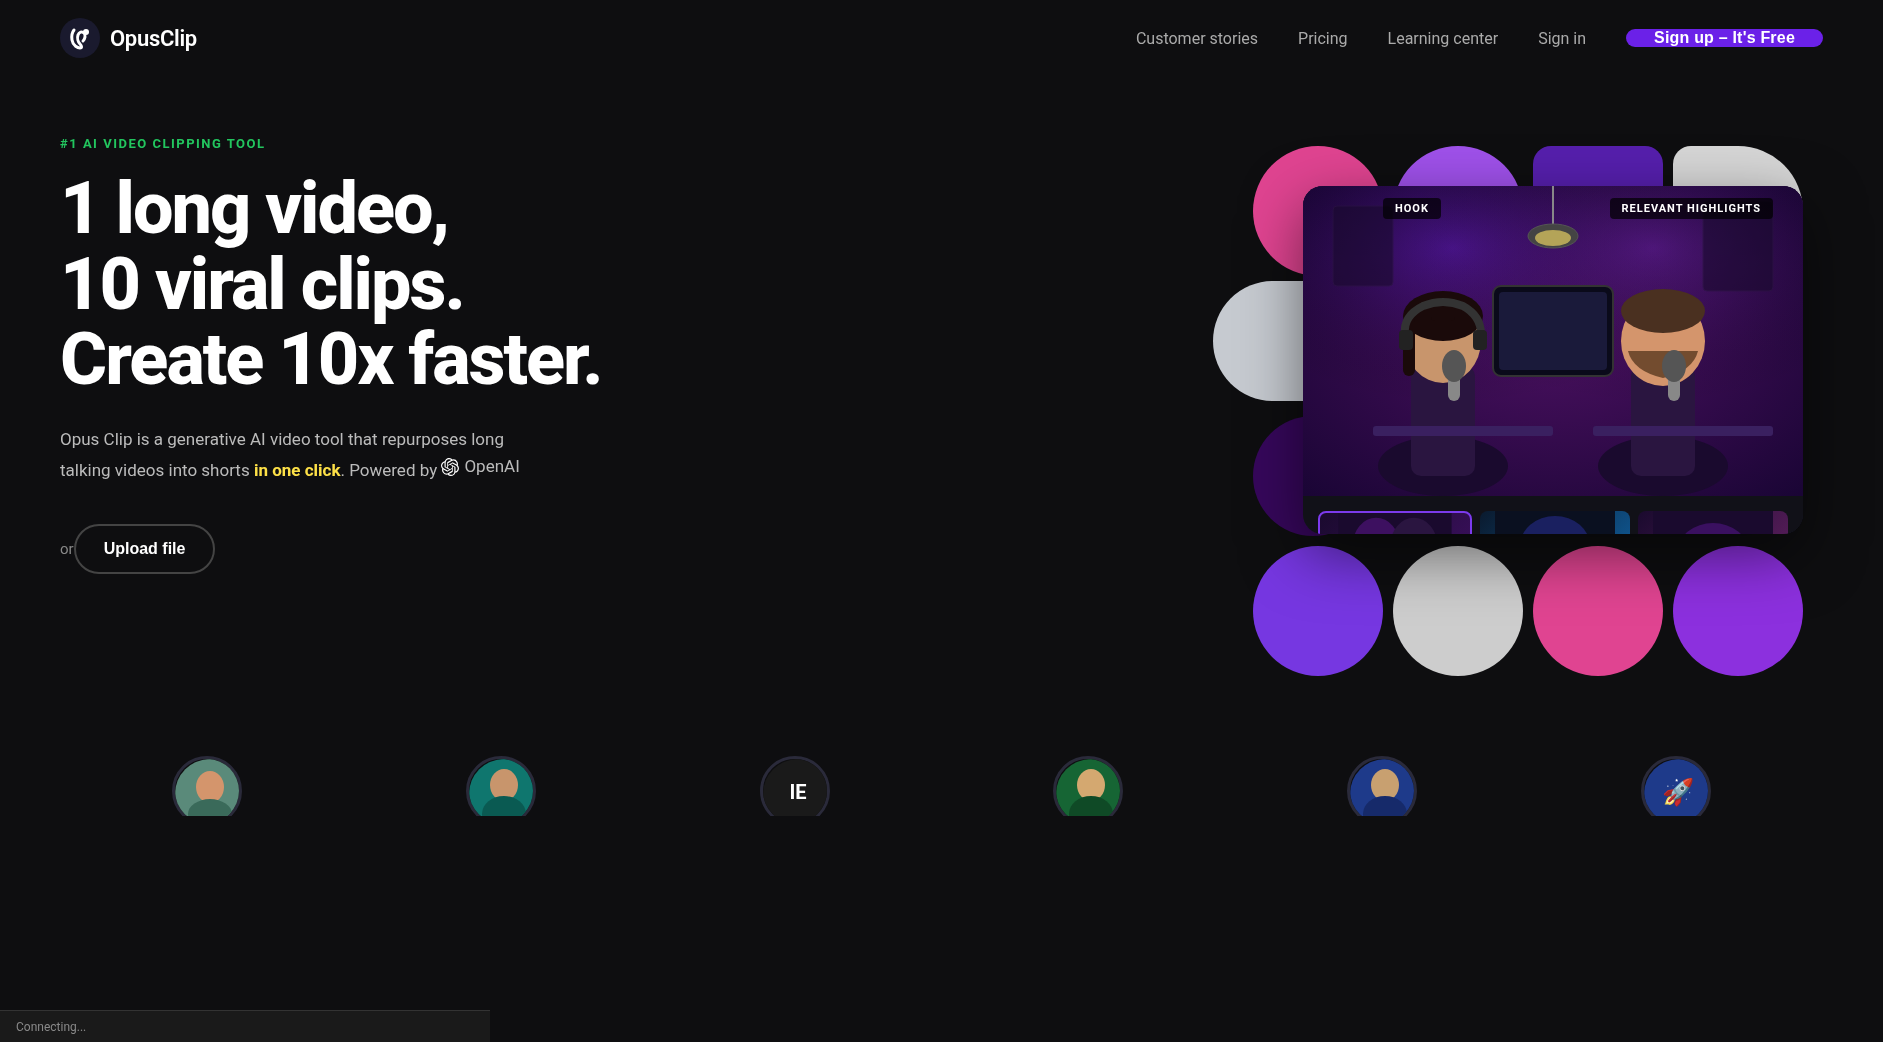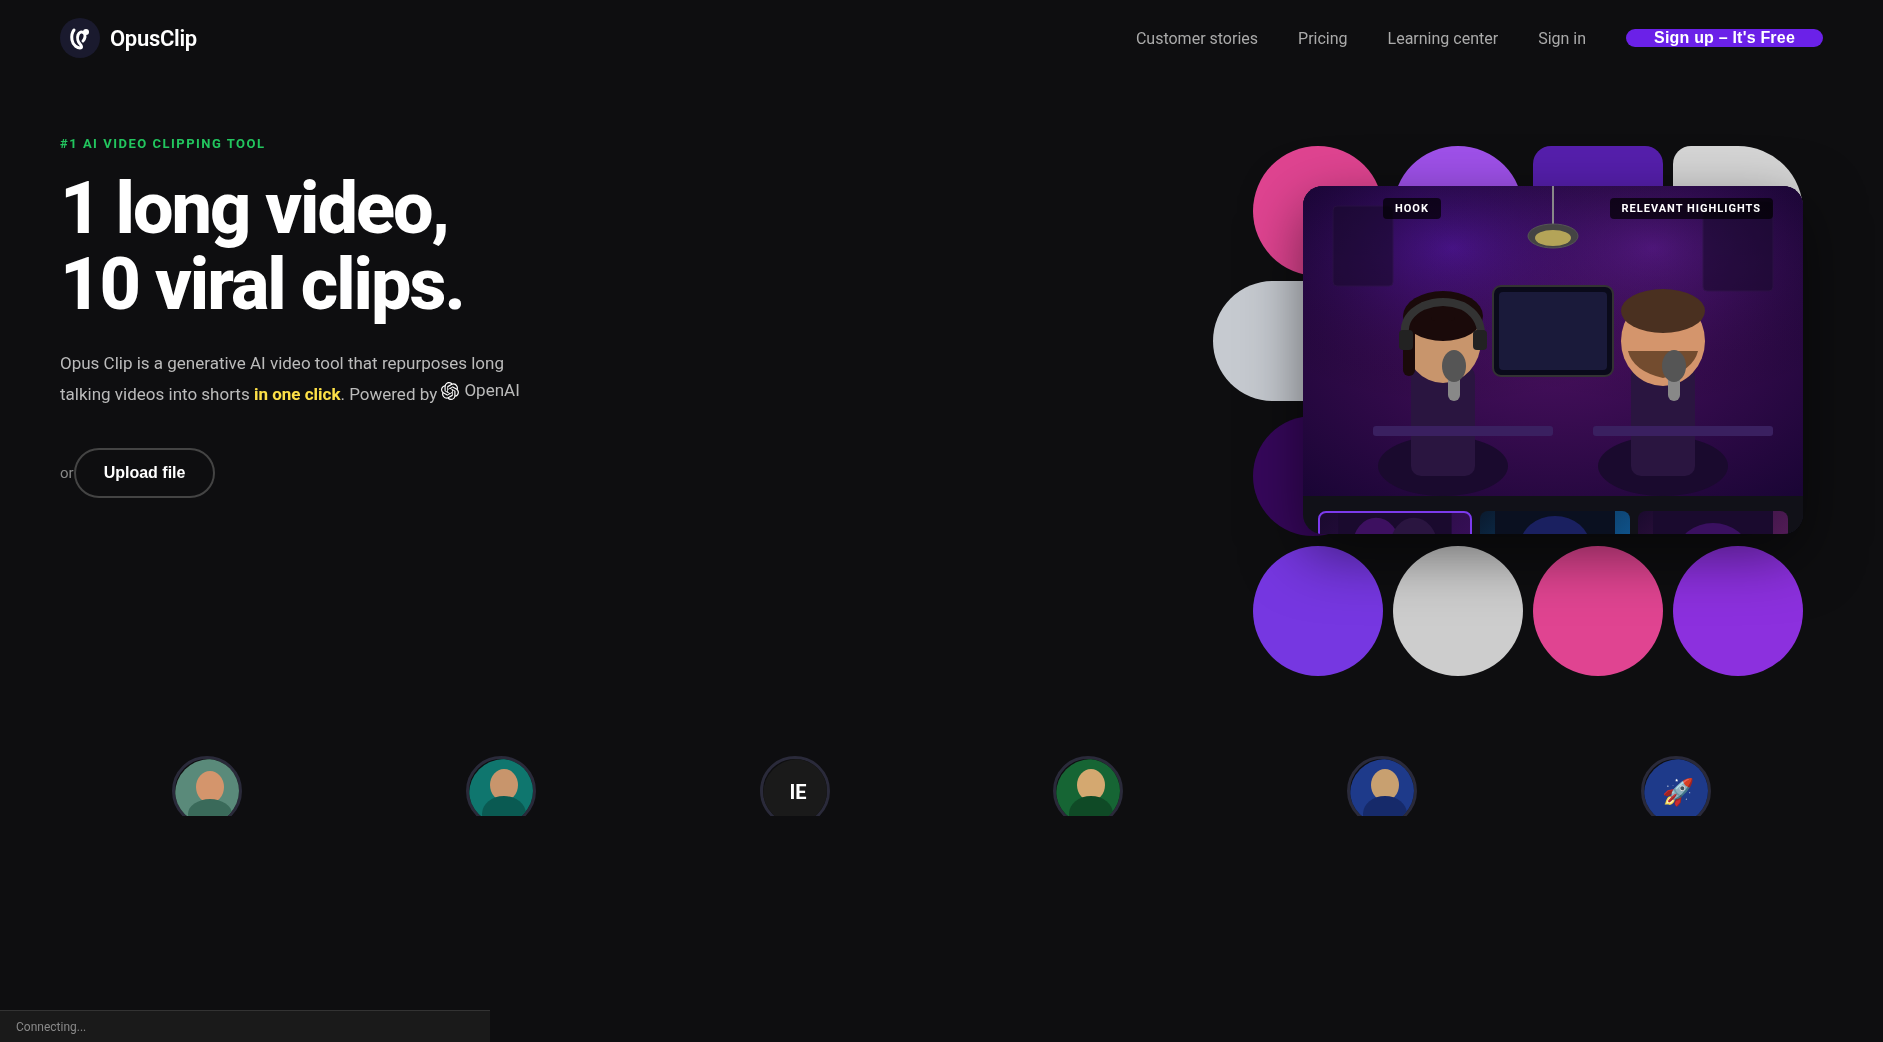--- a/index.html
+++ b/index.html
@@ -299,20 +299,21 @@
     <button class="nav-signup">Sign up – It's Free</button>
   </div>
 </nav>
 
 <section class="hero">
   <div class="hero-content">
     <div class="hero-badge">#1 AI VIDEO CLIPPING TOOL</div>
     <h1 class="hero-title">
       <span>1 long video,</span><br>
       <span>10 viral clips.</span><br>
+      <span>Create 10x faster.</span>
     </h1>
     <p class="hero-description">
       <span>Opus Clip is a generative AI video tool that repurposes long talking videos into shorts </span><strong>in one click</strong><span>. Powered by </span><span class="openai-badge">
         <svg class="openai-icon" viewBox="0 0 24 24" fill="white">
           <path d="M22.2819 9.8211a5.9847 5.9847 0 0 0-.5157-4.9108 6.0462 6.0462 0 0 0-6.5098-2.9A6.0651 6.0651 0 0 0 4.9807 4.1818a5.9847 5.9847 0 0 0-3.9977 2.9 6.0462 6.0462 0 0 0 .7427 7.0966 5.98 5.98 0 0 0 .511 4.9107 6.051 6.051 0 0 0 6.5146 2.9001A5.9847 5.9847 0 0 0 13.2599 24a6.0557 6.0557 0 0 0 5.7718-4.2058 5.9894 5.9894 0 0 0 3.9977-2.9001 6.0557 6.0557 0 0 0-.7475-7.0729zm-9.022 12.6081a4.4755 4.4755 0 0 1-2.8764-1.0408l.1419-.0804 4.7783-2.7582a.7948.7948 0 0 0 .3927-.6813v-6.7369l2.02 1.1686a.071.071 0 0 1 .038.052v5.5826a4.504 4.504 0 0 1-4.4945 4.4944zm-9.6607-4.1254a4.4708 4.4708 0 0 1-.5346-3.0137l.142.0852 4.783 2.7582a.7712.7712 0 0 0 .7806 0l5.8428-3.3685v2.3324a.0804.0804 0 0 1-.0332.0615L9.74 19.9502a4.4992 4.4992 0 0 1-6.1408-1.6464zM2.3408 7.8956a4.485 4.485 0 0 1 2.3655-1.9728V11.6a.7664.7664 0 0 0 .3879.6765l5.8144 3.3543-2.0201 1.1685a.0757.0757 0 0 1-.071 0l-4.8303-2.7865A4.504 4.504 0 0 1 2.3408 7.872zm16.5963 3.8558L13.1038 8.364 15.1192 7.2a.0757.0757 0 0 1 .071 0l4.8303 2.7913a4.4944 4.4944 0 0 1-.6765 8.1042v-5.6772a.79.79 0 0 0-.407-.667zm2.0107-3.0231l-.142-.0852-4.7735-2.7818a.7759.7759 0 0 0-.7854 0L9.409 9.2297V6.8974a.0662.0662 0 0 1 .0284-.0615l4.8303-2.7866a4.4992 4.4992 0 0 1 6.6802 4.66zM8.3065 12.863l-2.02-1.1638a.0804.0804 0 0 1-.038-.0567V6.0742a4.4992 4.4992 0 0 1 7.3757-3.4537l-.142.0805L8.704 5.459a.7948.7948 0 0 0-.3927.6813zm1.0976-2.3654l2.602-1.4998 2.6069 1.4998v2.9994l-2.5974 1.4997-2.6067-1.4997Z"></path>
         </svg>
         <span>OpenAI</span>
       </span>
     </p>
 

